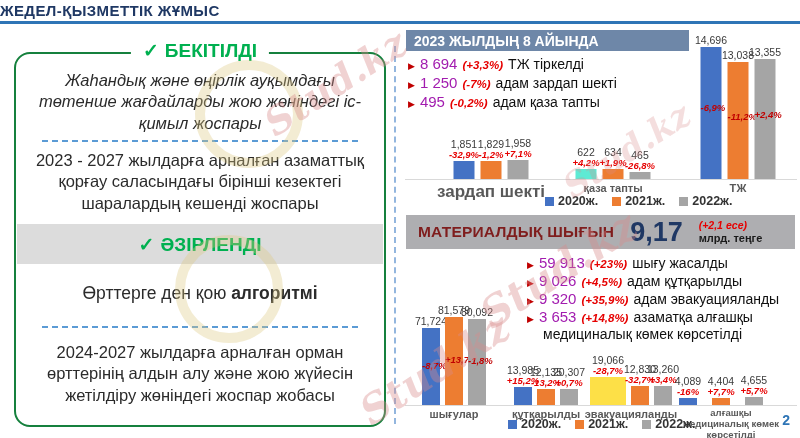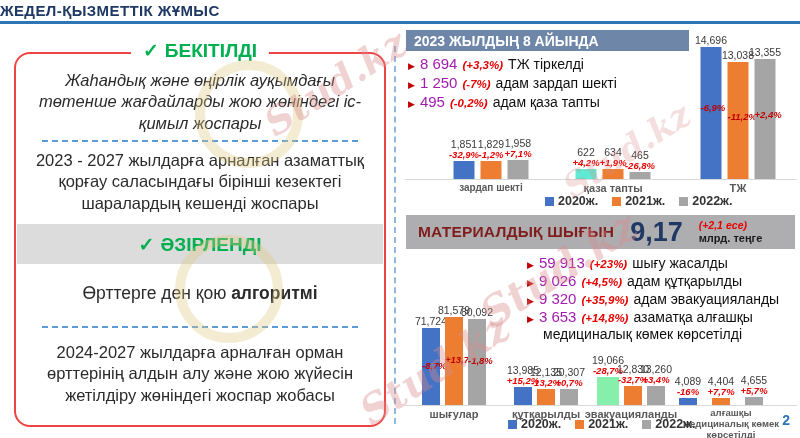--- a/index.html
+++ b/index.html
@@ -6,21 +6,21 @@
   .slide{position:relative;width:800px;height:438px;background:#fff;overflow:hidden;
          font-family:"Liberation Sans",sans-serif;}
 
   
   .title{position:absolute;top:2px;left:0;width:100%;text-align:left;
          font-size:15px;font-weight:bold;color:#1F3864;letter-spacing:.4px;}
   .toprule{position:absolute;top:21px;left:0;width:800px;height:3px;background:#2E75B6;}
 
   
   .left-panel{position:absolute;left:14px;top:52px;width:368px;height:371px;
-              border:2px solid #ef4444;border-radius:16px;background:#fff;}
+              border:2px solid #15803d;border-radius:16px;background:#fff;}
   .panel-heading{position:absolute;left:50%;transform:translateX(-50%);top:-15px;
                  background:#fff;padding:0 12px;font-size:19px;font-weight:bold;
                  color:#00B050;white-space:nowrap;}
   .check{color:#00B050;font-weight:bold;margin-right:6px;}
   .lp-text{position:absolute;left:10px;right:10px;text-align:center;
            font-size:16.5px;line-height:1.3;color:#2b2b2b;}
   .lp-divider{position:absolute;left:26px;right:26px;height:0;border-top:2px dashed #5B9BD5;}
   .lp-band{position:absolute;left:1px;right:1px;top:170px;height:40px;background:#DCDCDC;
            display:flex;align-items:center;justify-content:center;}
   .lp-band .panel-heading{position:static;transform:none;background:transparent;}
@@ -150,21 +150,21 @@
             <div class="bl-pct">-1,2%</div>
           </div>
         </div>
         <div class="bar-col" style="width: 21px; height: 19px; background: rgb(165, 165, 165);">
           <div class="bar-labels">
             <div class="bl-value">1,958</div>
             <div class="bl-pct">+7,1%</div>
           </div>
         </div>
       </div>
-      <div class="cat-label" style="left: 86px; width: 110px; font-size: 10px;">зардап шекті</div>
+      <div class="cat-label" style="left: 86px; width: 110px; font-size: 17px;">зардап шекті</div>
       <div class="bar-group" style="left: 208px; transform: translateX(-50%); gap: 6px;">
         <div class="bar-col" style="width: 21px; height: 10px; background: #5eead4;">
           <div class="bar-labels">
             <div class="bl-value">622</div>
             <div class="bl-pct">+4,2%</div>
           </div>
         </div>
         <div class="bar-col" style="width: 21px; height: 10px; background: rgb(237, 125, 49);">
           <div class="bar-labels">
             <div class="bl-value">634</div>
@@ -290,21 +290,21 @@
         </div>
         <div class="bar-col" style="width: 18px; height: 16px; background: rgb(165, 165, 165);">
           <div class="bar-labels">
             <div class="bl-value">20,307</div>
             <div class="bl-pct">+0,7%</div>
           </div>
         </div>
       </div>
       <div class="cat-label" style="left: 141px; width: 110px; font-size: 11px;">құтқарылды</div>
       <div class="bar-group" style="left: 226px; transform: translateX(-50%); gap: 5px;">
-        <div class="bar-col" style="width: 22px; height: 28px; background: #86efac;">
+        <div class="bar-col" style="width: 36px; height: 28px; background: #fde047;">
           <div class="bar-labels">
             <div class="bl-value">19,066</div>
             <div class="bl-pct">-28,7%</div>
           </div>
         </div>
         <div class="bar-col" style="width: 18px; height: 19px; background: rgb(237, 125, 49);">
           <div class="bar-labels">
             <div class="bl-value">12,830</div>
             <div class="bl-pct">-32,7%</div>
           </div>

